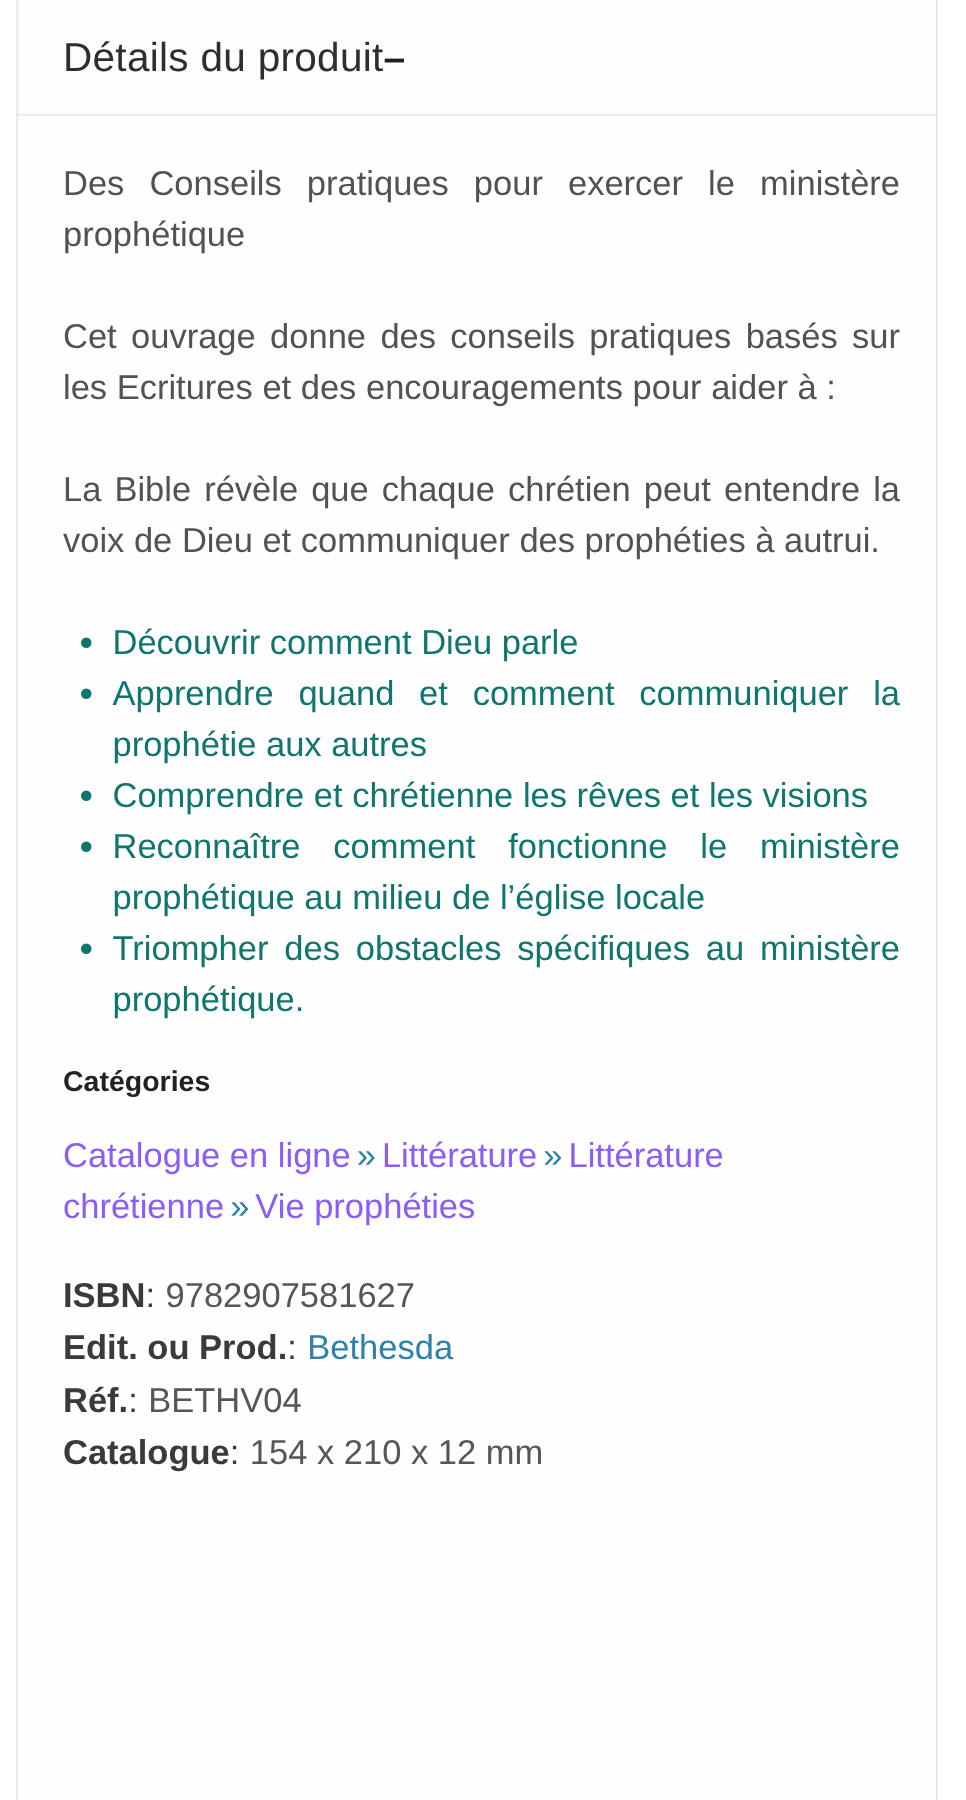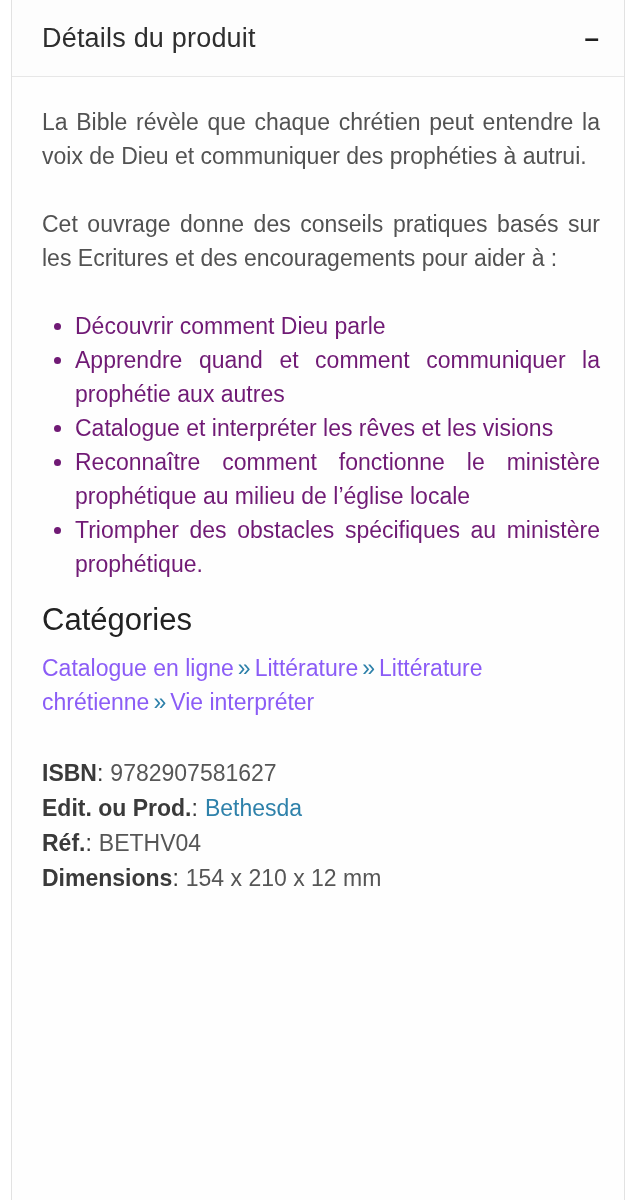--- a/index.html
+++ b/index.html
@@ -20,21 +20,21 @@
     width: 614px;
     min-height: 1200px;
     border-left: 1px solid #e2e2e2;
     border-right: 1px solid #e2e2e2;
     background: #fefefe;
   }
   .panel-header {
     height: 77px;
     display: flex;
     align-items: center;
-    justify-content: space-between;
+    justify-content: flex-start;
     padding: 0 25px 0 30px;
     border-bottom: 1px solid #e7e7e7;
     cursor: pointer;
     background: #fdfdfd;
   }
   .panel-title {
     font-size: 27px;
     color: #2e2e2e;
     font-weight: 400;
     letter-spacing: 0.2px;
@@ -60,46 +60,46 @@
   }
   .desc ul {
     margin: 0 0 0 0;
     padding-left: 33px;
     list-style: disc outside;
   }
   .desc li {
     font-size: 23px;
     line-height: 34px;
     text-align: justify;
-    color: #701a75;
+    color: #0f766e;
   }
   .cat-heading {
-    font-size: 31px;
-    font-weight: 400;
+    font-size: 19px;
+    font-weight: 700;
     color: #222222;
     margin-top: 20px;
     line-height: 38px;
   }
   .breadcrumb {
     margin-top: 12px;
     font-size: 23px;
     line-height: 34px;
     color: #2e81aa;
   }
   .breadcrumb a {
     color: #8b5cf6;
     text-decoration: none;
     cursor: pointer;
   }
   .breadcrumb .sep {
     color: #2e81aa;
     margin: 0 4px;
   }
   .attrs {
-    margin-top: 37px;
+    margin-top: 25px;
   }
   .attr-row {
     font-size: 23px;
     line-height: 35px;
     color: #565656;
   }
   .attr-label {
     font-weight: 700;
     color: #3a3a3a;
   }
@@ -122,47 +122,48 @@
   <div class="panel">
 
     <div class="panel-header">
       <span class="panel-title">Détails du produit</span>
       <span class="collapse-toggle">–</span>
     </div>
 
     <div class="panel-body">
 
       <div class="desc">
+        <p>Des Conseils pratiques pour exercer le ministère prophétique</p>
+        <p>Cet ouvrage donne des conseils pratiques basés sur les Ecritures et des encouragements pour aider à :</p>
         <p>La Bible révèle que chaque chrétien peut entendre la voix de Dieu et communiquer des prophéties à autrui.</p>
-        <p>Cet ouvrage donne des conseils pratiques basés sur les Ecritures et des encouragements pour aider à :</p>
         <ul>
           <li>Découvrir comment Dieu parle</li>
           <li>Apprendre quand et comment communiquer la prophétie aux autres</li>
-          <li>Catalogue et interpréter les rêves et les visions</li>
+          <li>Comprendre et chrétienne les rêves et les visions</li>
           <li>Reconnaître comment fonctionne le ministère prophétique au milieu de l’église locale</li>
           <li>Triompher des obstacles spécifiques au ministère prophétique.</li>
         </ul>
       </div>
 
       <h2 class="cat-heading">Catégories</h2>
 
       <div class="breadcrumb">
-        <a href="#">Catalogue en ligne</a><span class="sep">»</span><a href="#">Littérature</a><span class="sep">»</span><a href="#">Littérature chrétienne</a><span class="sep">»</span><a href="#">Vie interpréter</a>
+        <a href="#">Catalogue en ligne</a><span class="sep">»</span><a href="#">Littérature</a><span class="sep">»</span><a href="#">Littérature chrétienne</a><span class="sep">»</span><a href="#">Vie prophéties</a>
       </div>
 
       <div class="attrs">
         <div class="attr-row">
           <span class="attr-label">ISBN</span><span class="attr-colon">:</span><span class="attr-value">9782907581627</span>
         </div>
         <div class="attr-row">
           <span class="attr-label">Edit. ou Prod.</span><span class="attr-colon">:</span><a href="#" class="attr-value">Bethesda</a>
         </div>
         <div class="attr-row">
           <span class="attr-label">Réf.</span><span class="attr-colon">:</span><span class="attr-value">BETHV04</span>
         </div>
         <div class="attr-row">
-          <span class="attr-label">Dimensions</span><span class="attr-colon">:</span><span class="attr-value">154 x 210 x 12 mm</span>
+          <span class="attr-label">Catalogue</span><span class="attr-colon">:</span><span class="attr-value">154 x 210 x 12 mm</span>
         </div>
       </div>
 
     </div>
   </div>
 </div>
 
 </body></html>

